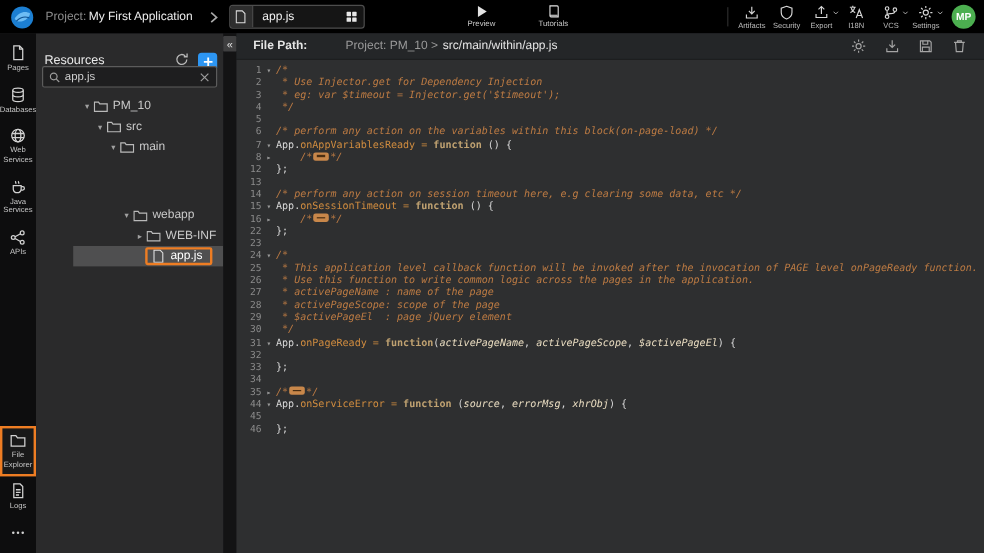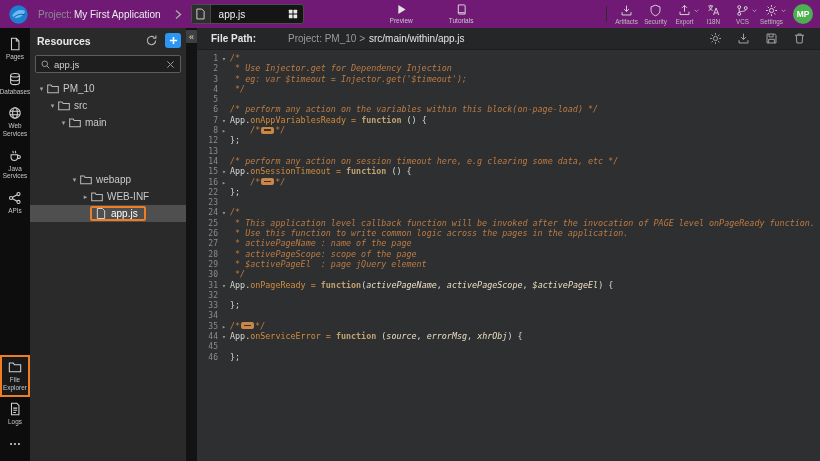--- a/index.html
+++ b/index.html
@@ -1,21 +1,21 @@
 <!DOCTYPE html>
 <html><head>
 <meta charset="utf-8">
 <style>
   * { box-sizing: border-box; }
   html,body { margin:0; padding:0; background:#2e2f30; }
   body { width:820px; height:461px; overflow:hidden; font-family:"Liberation Sans",sans-serif; }
   .app { width:820px; height:461px; display:flex; flex-direction:column; }
 
   
-  .topbar { height:28px; min-height:28px; background:#701a75; display:flex; align-items:center; }
+  .topbar { height:28px; min-height:28px; background:#000000; display:flex; align-items:center; }
   .logo { width:21px; height:21px; margin:0 9px 0 8px; flex:none; }
   .tb-project { font-size:10px; display:flex; gap:2px; align-items:baseline; white-space:nowrap; }
   .tb-project-label { color:#8d8d8d; }
   .tb-project-name { color:#ececec; }
   .tb-chev { margin:0 8px 0 13px; color:#a8a8a8; display:flex; }
   .tb-chev svg { width:9px; height:11px; }
   .tb-tab { width:113px; height:20px; background:#151515; border:1px solid #4d4d4d; border-radius:3px; display:flex; align-items:center; overflow:hidden; cursor:pointer; }
   .tab-ficon { width:19px; align-self:stretch; background:#2e2e2e; border-right:1px solid #454545; display:flex; align-items:center; justify-content:center; color:#dcdcdc; }
   .tab-ficon svg { width:9px; height:12px; }
   .tab-label { flex:1; padding-left:8px; color:#f2f2f2; font-size:10px; }
@@ -41,31 +41,31 @@
   
   .sidebar { width:30px; background:#0d0d0e; display:flex; flex-direction:column; padding:4px 0; flex:none; }
   .side-item { display:flex; flex-direction:column; align-items:center; gap:2px; padding:5px 0 6px; color:#c6c6c6; font-size:6.4px; line-height:1.2; text-align:center; cursor:pointer; }
   .side-item .icon { display:flex; color:#d2d2d2; }
   .side-item .icon svg { width:14px; height:14px; }
   .side-item.highlight { outline:2px solid #ee7d23; outline-offset:-2px; background:#191919; }
   .side-bottom { margin-top:auto; }
 
   
   .resources { width:156px; background:#2a2a2b; display:flex; flex-direction:column; flex:none; }
-  .res-header { height:25px; display:flex; align-items:center; padding:0 5px 0 7px;font-weight:bold; }
+  .res-header { height:25px; display:flex; padding:16px 5px 0 7px; }
   .res-title { flex:1; color:#e9e9e9; font-size:10.5px; }
   .res-refresh { color:#b8b8b8; margin-right:8px; display:flex; cursor:pointer; }
   .res-refresh svg { width:11px; height:11px; }
   .res-add { width:16px; height:15px; background:#2d96f3; border-radius:3px; display:flex; align-items:center; justify-content:center; cursor:pointer; }
   .res-add svg { width:9px; height:9px; }
   .res-search { margin:2px 5px 7px; height:18px; background:#1e1e1f; border:1px solid #5c5c5c; border-radius:2px; display:flex; align-items:center; padding:0 5px; gap:4px; }
   .res-search .icon { display:flex; color:#9c9c9c; }
   .res-search .icon svg { width:9px; height:9px; }
   .res-search input { flex:1; min-width:0; background:transparent; border:none; outline:none; color:#cfcfcf; font-size:9.5px; font-family:inherit; padding:0; }
-  .tree { flex:1; overflow:hidden; }
+  .tree { flex:1; overflow:hidden;padding-left:31px; }
   .tree-row { height:17px; display:flex; align-items:center; color:#c9c9c9; font-size:10px; cursor:pointer; }
   .tree-arrow { width:9px; font-size:7px; color:#a0a0a0; text-align:center; flex:none; }
   .tree-row .ticon { display:flex; color:#b9b9b9; margin-left:1px; }
   .tree-row .ticon svg { width:12px; height:11px; }
   .tree-row.file .ticon { color:#e0e0e0; }
   .tree-label { margin-left:4px; white-space:nowrap; }
   .tree-row.selected { background:#4f4f50; color:#fff; }
   .annotation-box { display:flex; align-items:center; border:2px solid #ee7d23; border-radius:2px; padding:0 6px 0 2px; height:15px; }
 
   

